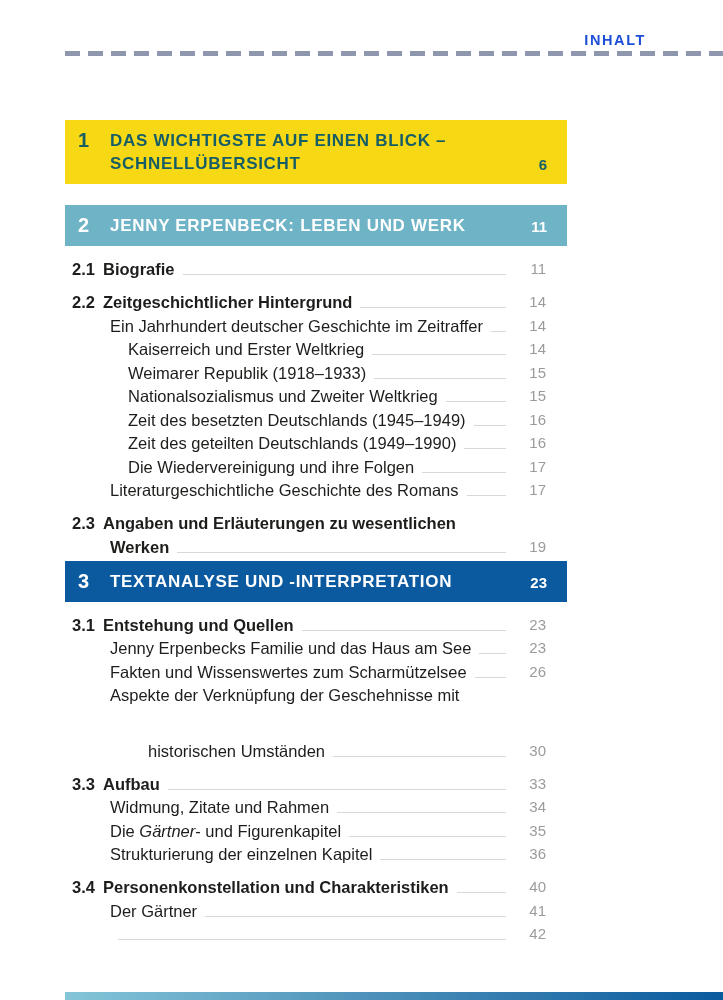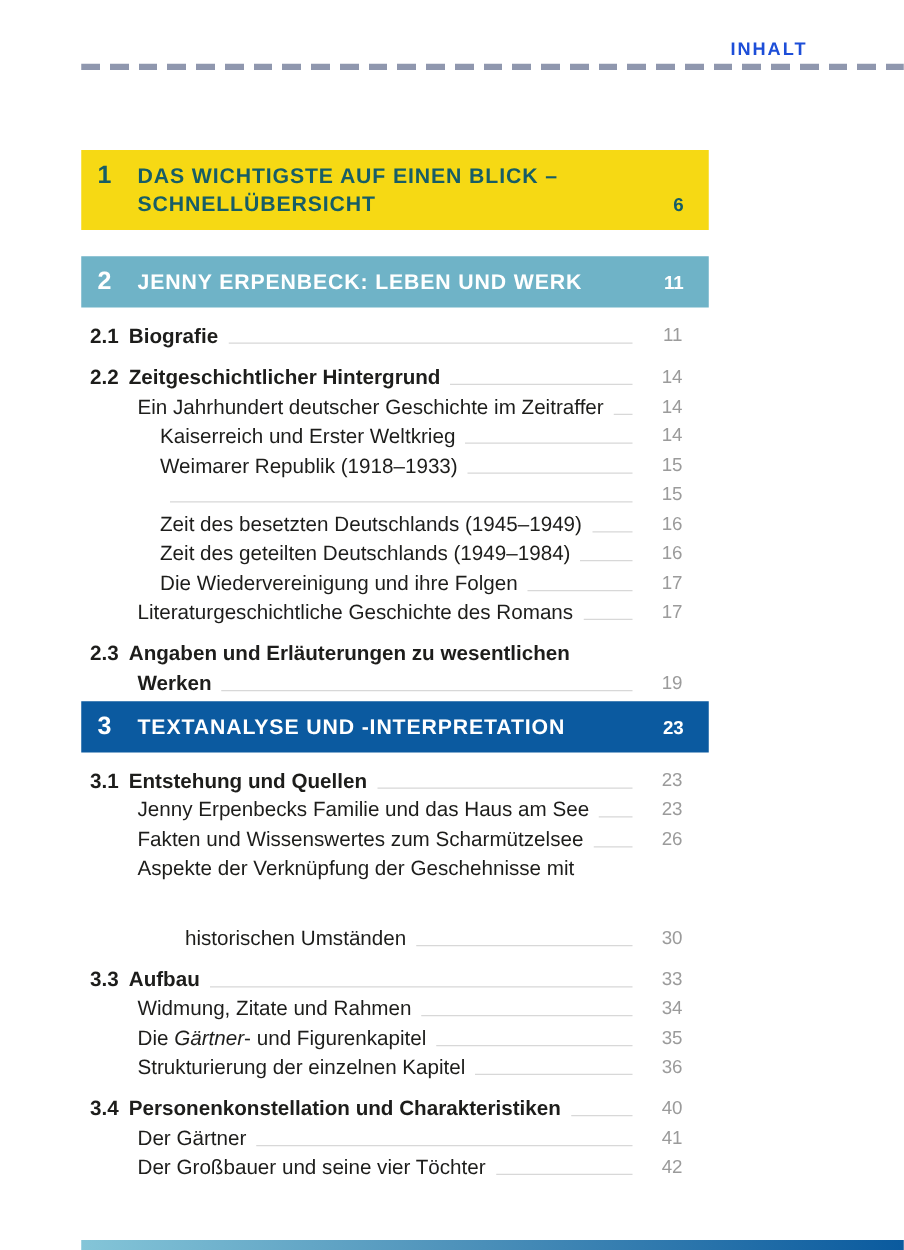--- a/index.html
+++ b/index.html
@@ -123,30 +123,31 @@
           <span class="r-title"><span>Kaiserreich und Erster Weltkrieg</span></span>
           <span class="leader"></span>
           <span class="r-page">14</span>
         </div>
         <div class="row" style="padding-left: 63px;">
           <span class="r-title"><span>Weimarer Republik (1918–1933)</span></span>
           <span class="leader"></span>
           <span class="r-page">15</span>
         </div>
         <div class="row" style="padding-left: 63px;">
+          <span class="r-title"><span>Nationalsozialismus und Zweiter Weltkrieg</span></span>
           <span class="leader"></span>
           <span class="r-page">15</span>
         </div>
         <div class="row" style="padding-left: 63px;">
           <span class="r-title"><span>Zeit des besetzten Deutschlands (1945–1949)</span></span>
           <span class="leader"></span>
           <span class="r-page">16</span>
         </div>
         <div class="row" style="padding-left: 63px;">
-          <span class="r-title"><span>Zeit des geteilten Deutschlands (1949–1984)</span></span>
+          <span class="r-title"><span>Zeit des geteilten Deutschlands (1949–1990)</span></span>
           <span class="leader"></span>
           <span class="r-page">16</span>
         </div>
         <div class="row" style="padding-left: 63px;">
           <span class="r-title"><span>Die Wiedervereinigung und ihre Folgen</span></span>
           <span class="leader"></span>
           <span class="r-page">17</span>
         </div>
         <div class="row" style="padding-left: 45px;">
           <span class="r-title"><span>Literaturgeschichtliche Geschichte des Romans</span></span>
@@ -221,21 +222,20 @@
           <span class="r-title"><span>Personenkonstellation und Charakteristiken</span></span>
           <span class="leader"></span>
           <span class="r-page">40</span>
         </div>
         <div class="row" style="padding-left: 45px;">
           <span class="r-title"><span>Der Gärtner</span></span>
           <span class="leader"></span>
           <span class="r-page">41</span>
         </div>
         <div class="row" style="padding-left: 45px;">
-          <span class="r-title"><span>Der Großbauer und seine vier Töchter</span></span>
           <span class="leader"></span>
           <span class="r-page">42</span>
         </div>
       </div>
   </div>
 
   <div class="bottom-bar"></div>
 
 </div>
 

